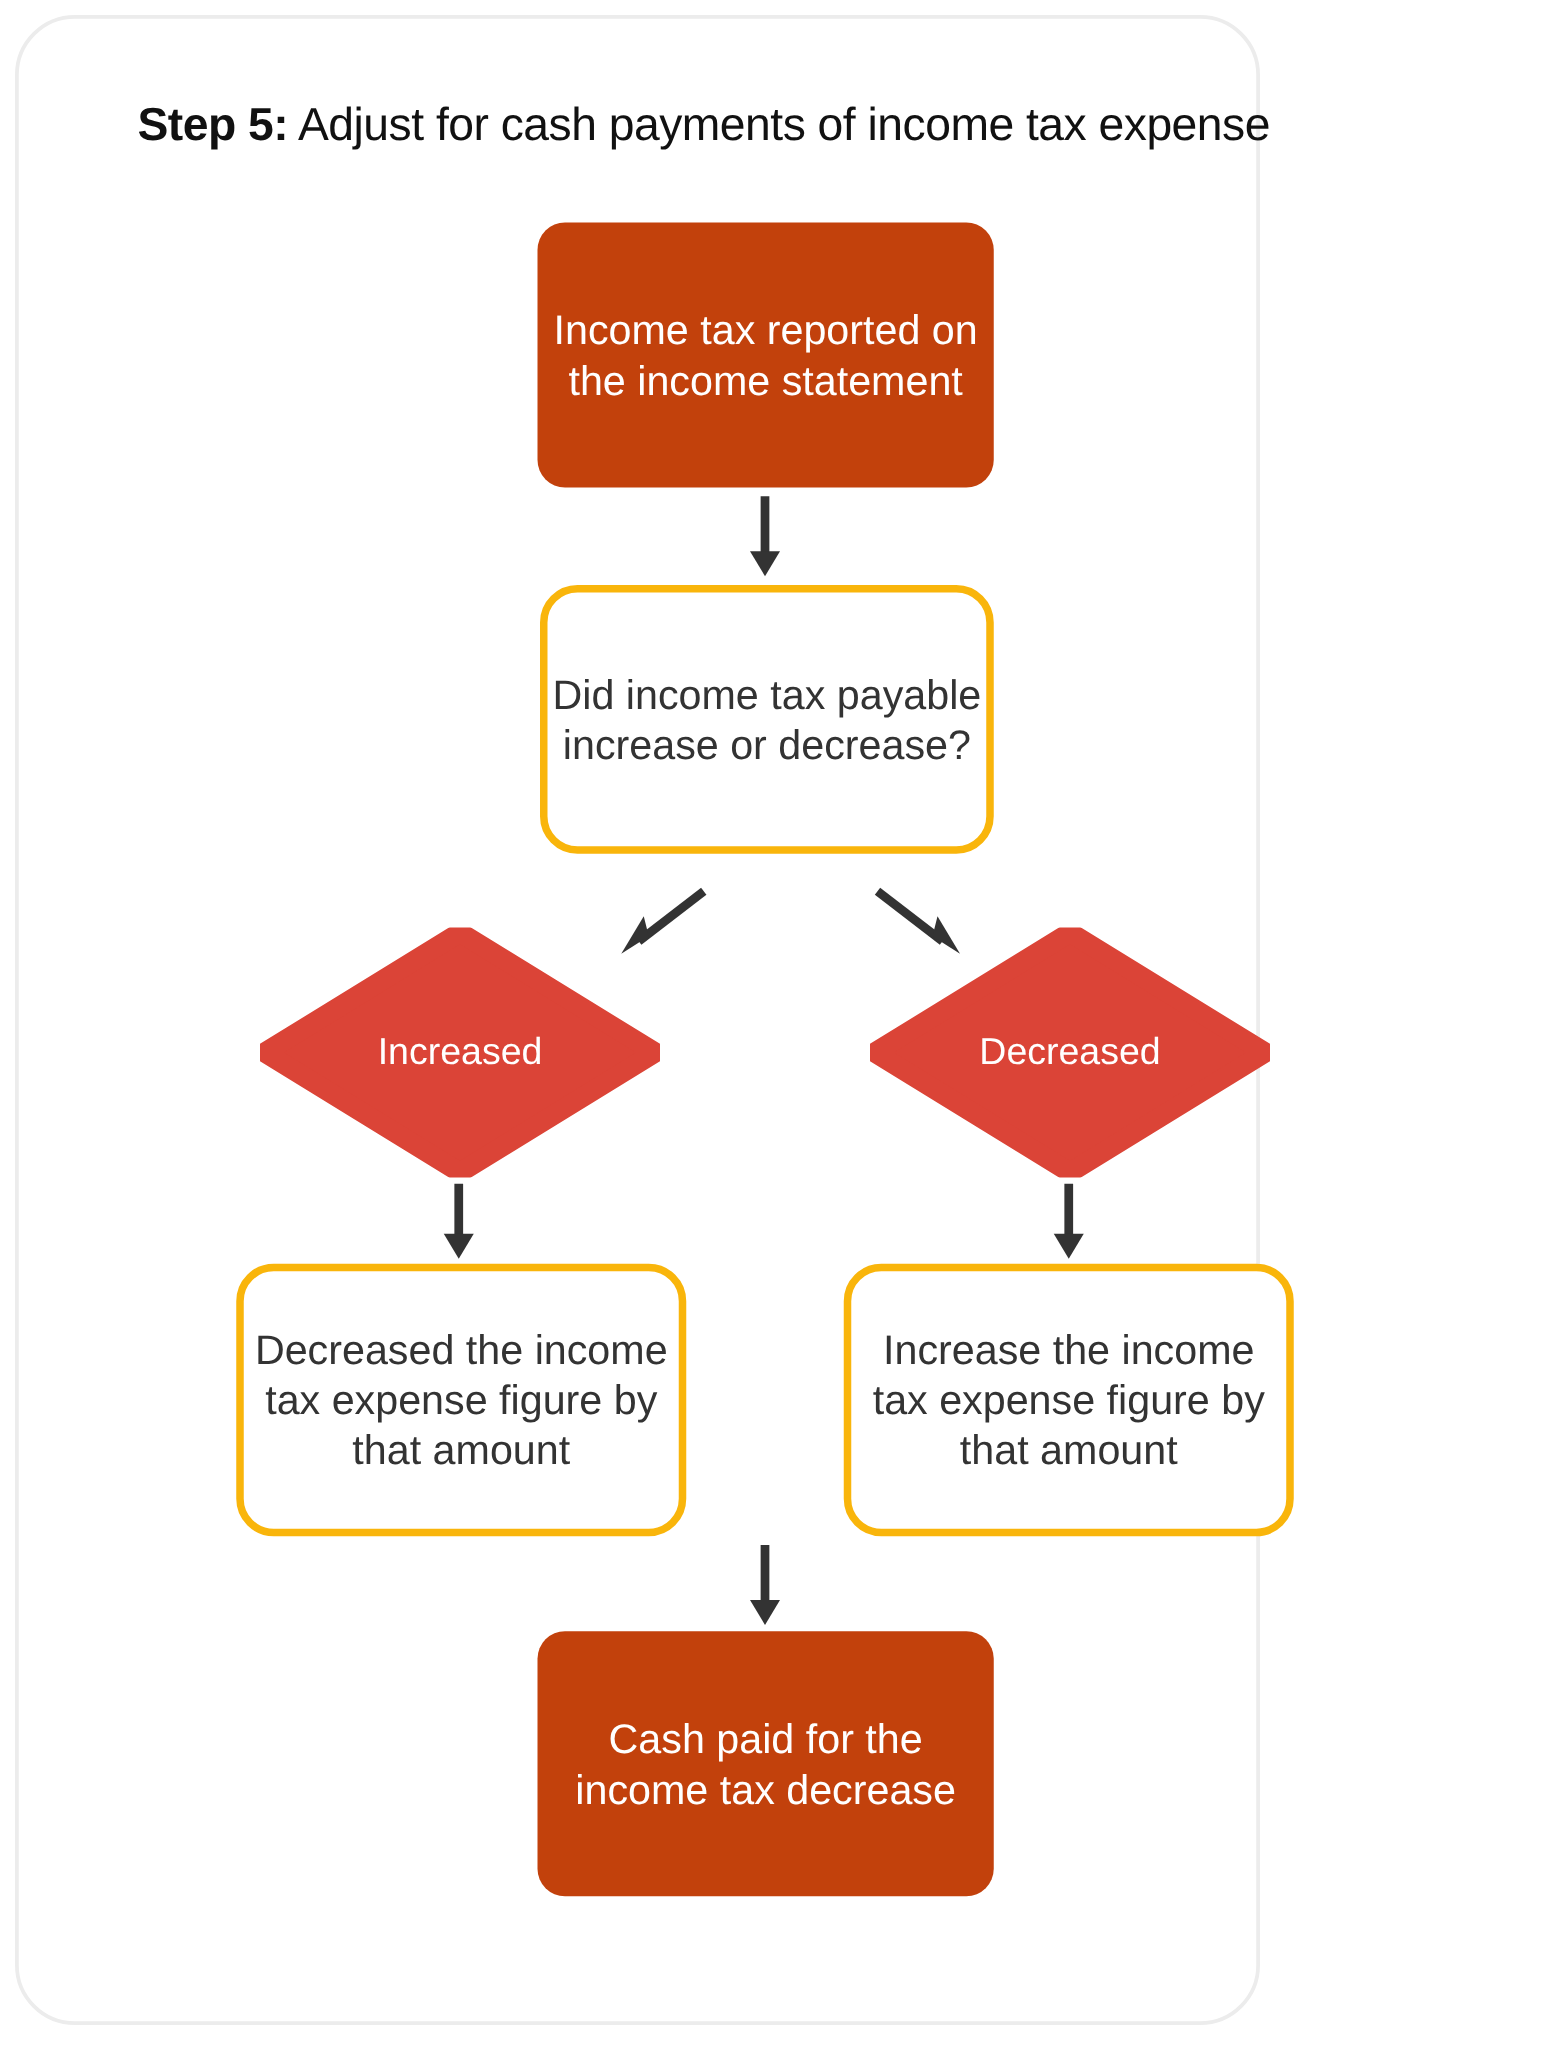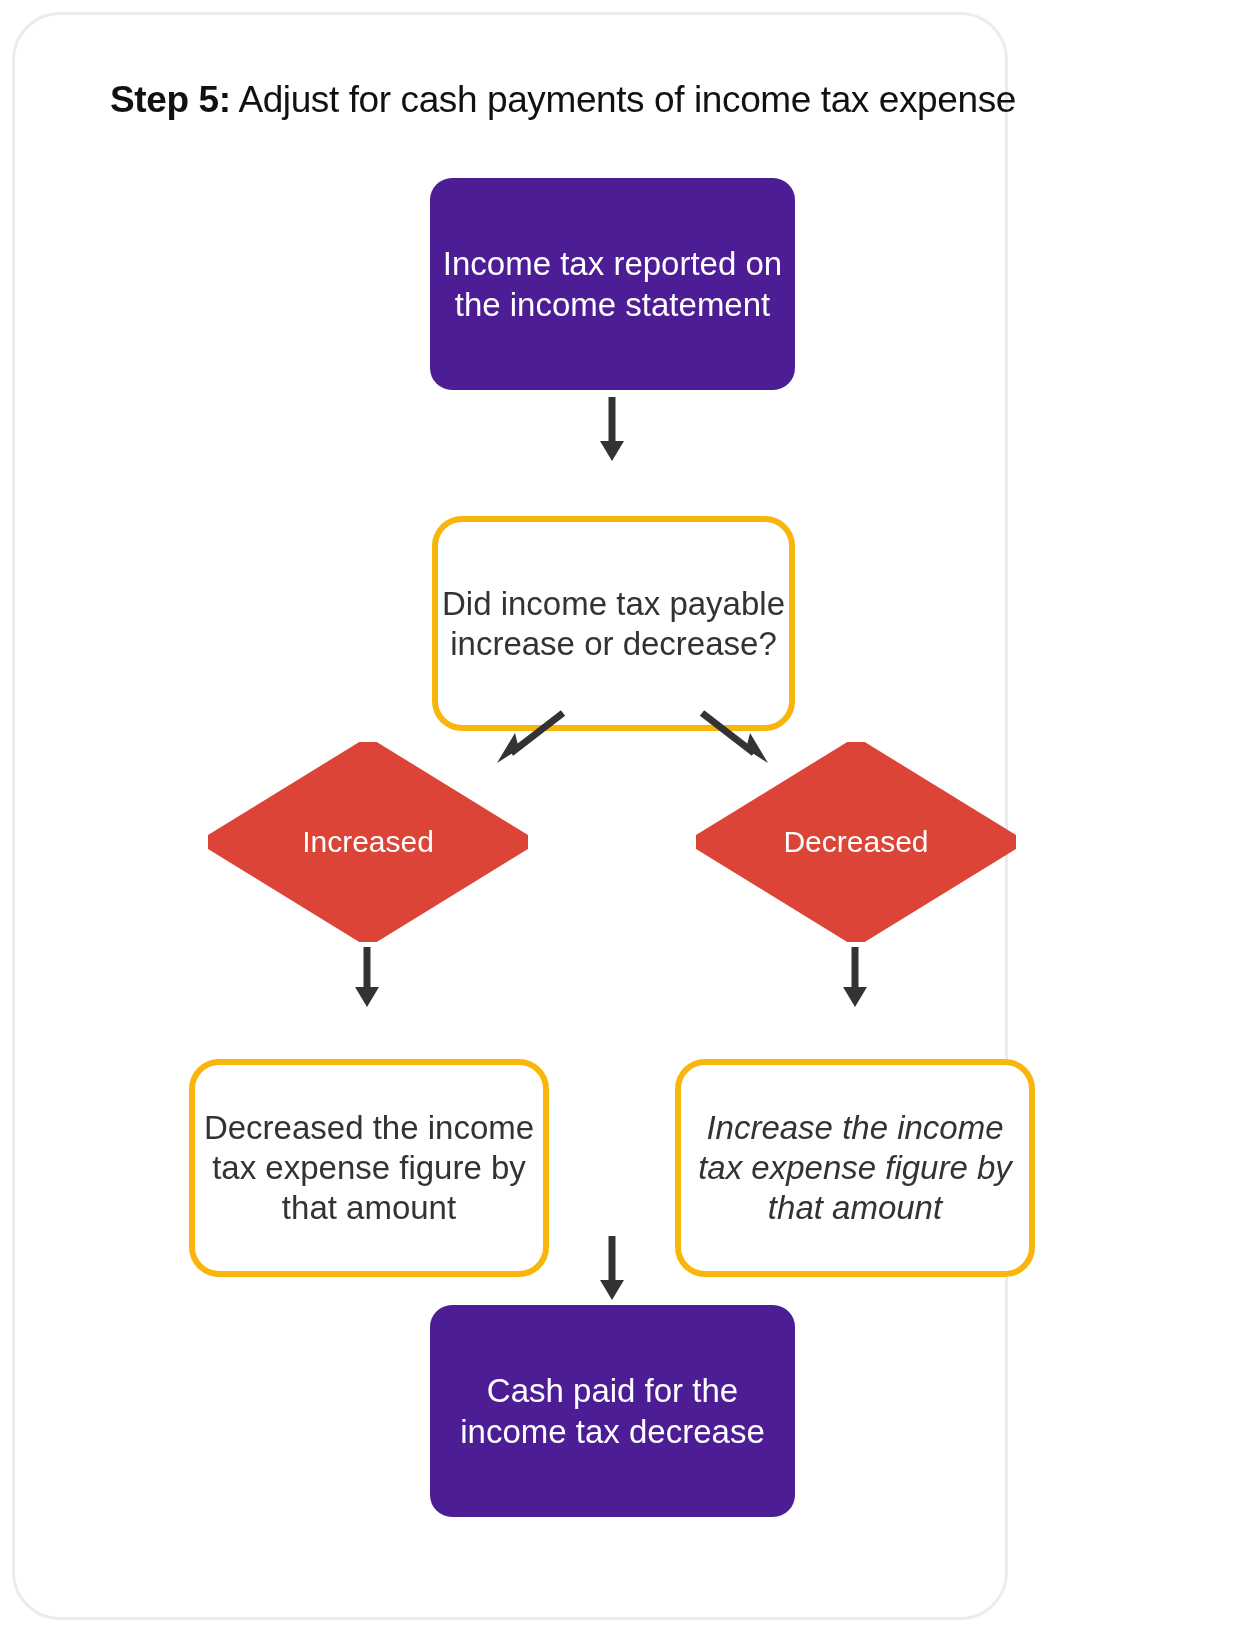--- a/index.html
+++ b/index.html
@@ -42,36 +42,35 @@
   .node {
     position: absolute;
     box-sizing: border-box;
     display: flex;
     align-items: center;
     justify-content: center;
     text-align: center;
   }
 
   .node-blue {
-    background: #4c1d95;
+    background: #c2410c;
     border-radius: 22px;
     color: #ffffff;
     font-size: 33px;
     line-height: 41px;
     align-items: center;
   }
 
   .node-yellow {
     background: #ffffff;
     border: 6px solid #f9b50b;
     border-radius: 30px;
     color: #333333;
     font-size: 33px;
     line-height: 40px;
-    margin-top: 48px;
   }
 
   .node-diamond {
     color: #ffffff;
     font-size: 30px;
     line-height: 36px;
   }
   .node-diamond .dm-shape {
     position: absolute;
     left: 0; top: 0;
@@ -81,21 +80,21 @@
     position: relative;
     z-index: 2;
   }
 
   
   #box-income-tax-reported { left: 415px; top: 163px; width: 365px; height: 212px; }
   #box-question            { left: 417px; top: 453px; width: 363px; height: 215px; }
   #diamond-increased       { left: 193px; top: 727px; width: 320px; height: 200px; }
   #diamond-decreased       { left: 681px; top: 727px; width: 320px; height: 200px; }
   #box-decrease-expense    { left: 174px; top: 996px; width: 360px; height: 218px; }
-  #box-increase-expense    { left: 660px; top: 996px; width: 360px; height: 218px; font-style: italic; }
+  #box-increase-expense    { left: 660px; top: 996px; width: 360px; height: 218px; }
   #box-cash-paid           { left: 415px; top: 1290px; width: 365px; height: 212px; }
 
   .arrow-svg { position: absolute; overflow: visible; }
   #arrow-top          { left: 575px; top: 382px;  width: 44px;  height: 66px; }
   #arrow-branch-left  { left: 470px; top: 694px;  width: 90px;  height: 56px; }
   #arrow-branch-right { left: 675px; top: 694px;  width: 90px;  height: 56px; }
   #arrow-left-down    { left: 330px; top: 932px;  width: 44px;  height: 62px; }
   #arrow-right-down   { left: 818px; top: 932px;  width: 44px;  height: 62px; }
   #arrow-bottom       { left: 575px; top: 1221px; width: 44px;  height: 66px; }
 </style>

